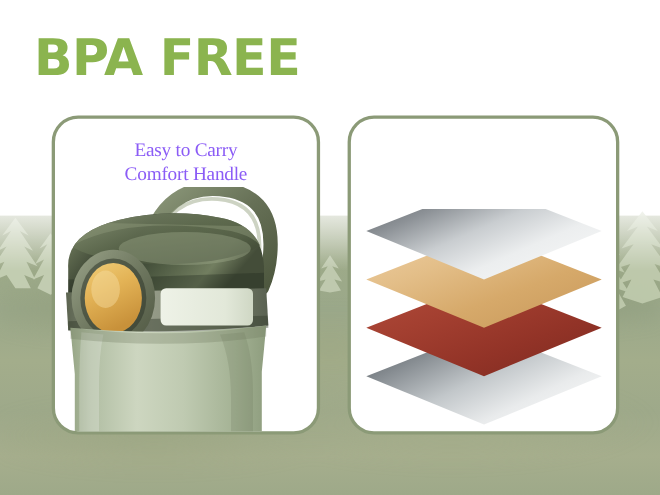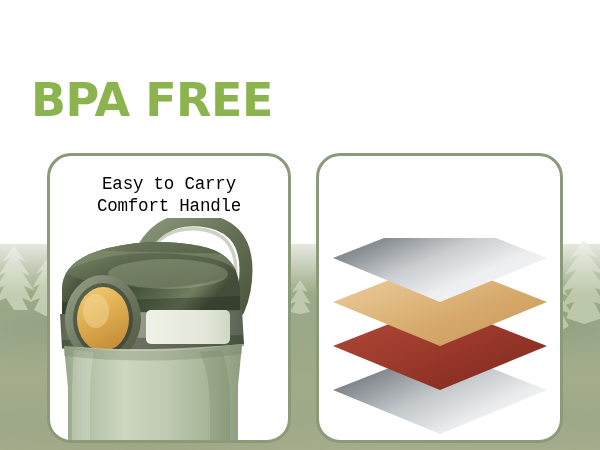--- a/index.html
+++ b/index.html
@@ -9,21 +9,20 @@
     background:#ffffff;
     position:relative;
     overflow:hidden;
   }
 
   
   #stage {
     position:absolute; inset:0;
     width:600px; height:370px;
     background:#ffffff;
-    margin-top:48px;
   }
 
   
   .bg-scene { position:absolute; left:0; top:0; width:600px; height:450px; z-index:0; }
   .bg-sky   { position:absolute; left:0; top:0; width:600px; height:230px; background:#ffffff; }
   .bg-ground{
     position:absolute; left:0; top:196px; width:600px; height:254px;
     background:
       linear-gradient(180deg,#a9b395 0%,#9daa88 16%,#9ba88a 34%,#a3ad8b 52%,#9ea98a 70%,#a6ae8d 86%,#9ea989 100%);
   }
@@ -60,23 +59,23 @@
     border:3px solid #8b9a77;
     border-radius:24px;
     overflow:hidden;
   }
   #card-left  { left:47px;  top:105px; width:244px; height:290px; }
   #card-right { left:316px; top:105px; width:247px; height:290px; }
 
   .card-title {
     position:absolute; left:0; right:0; top:18px;
     text-align:center;
-    color:#000000;
+    color:#8b5cf6;
     font-size:17.5px; line-height:21.5px;
-    font-family:Liberation Mono, monospace;
+    font-family:Liberation Serif, serif;
     letter-spacing:-0.2px;
     white-space:pre-line;
   }
   #card-right .card-title { font-size:17px; letter-spacing:-0.45px; }
 
   .card-art { position:absolute; left:0; top:62px; width:100%; bottom:0; }
 
   
   .sheet-stack { position:absolute; left:50%; top:20px; transform:translateX(-50%); }
 </style>

